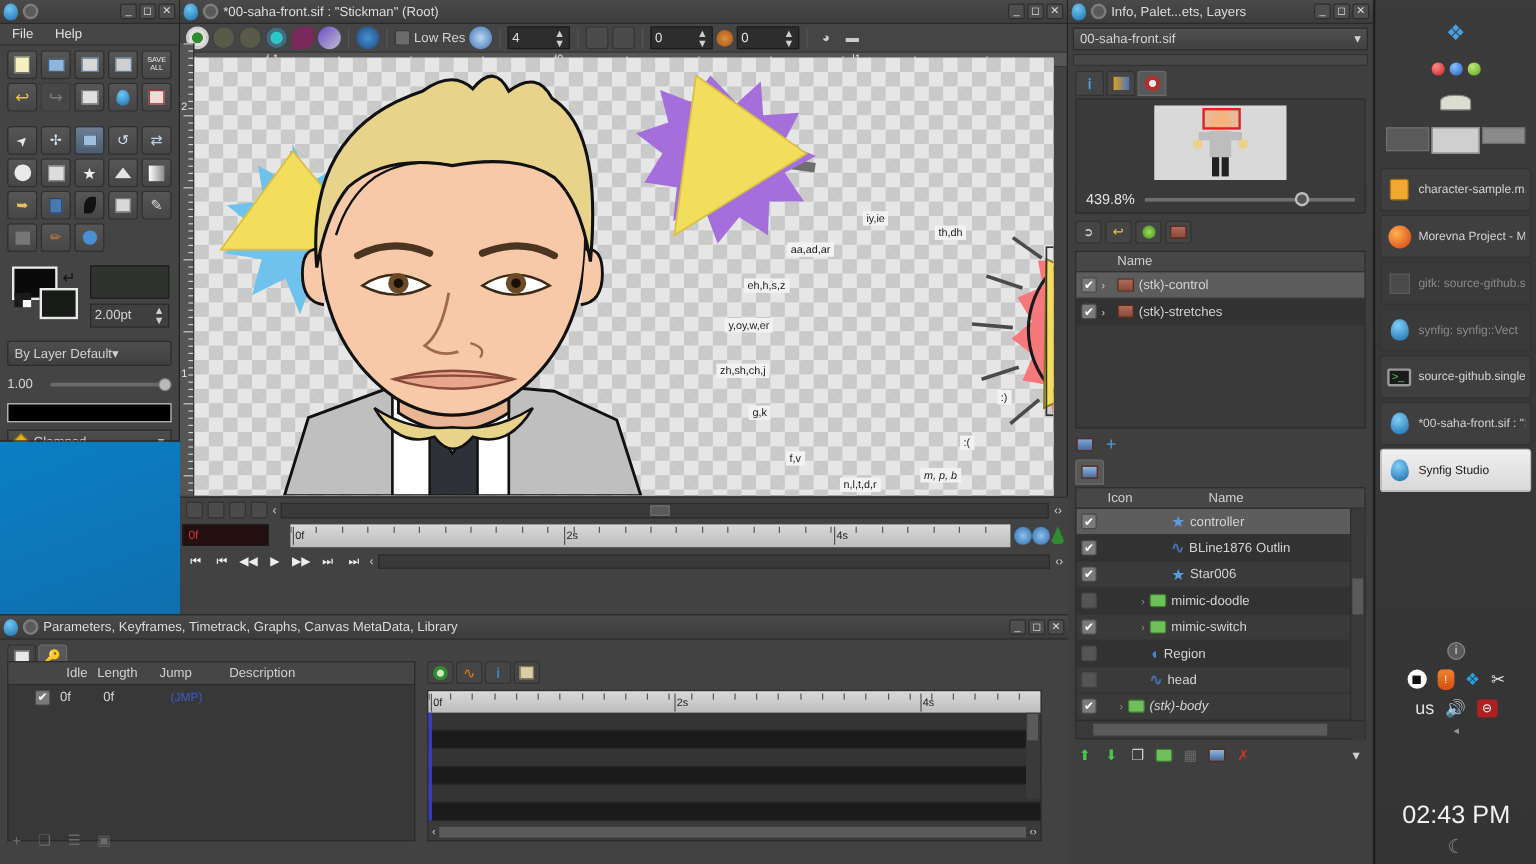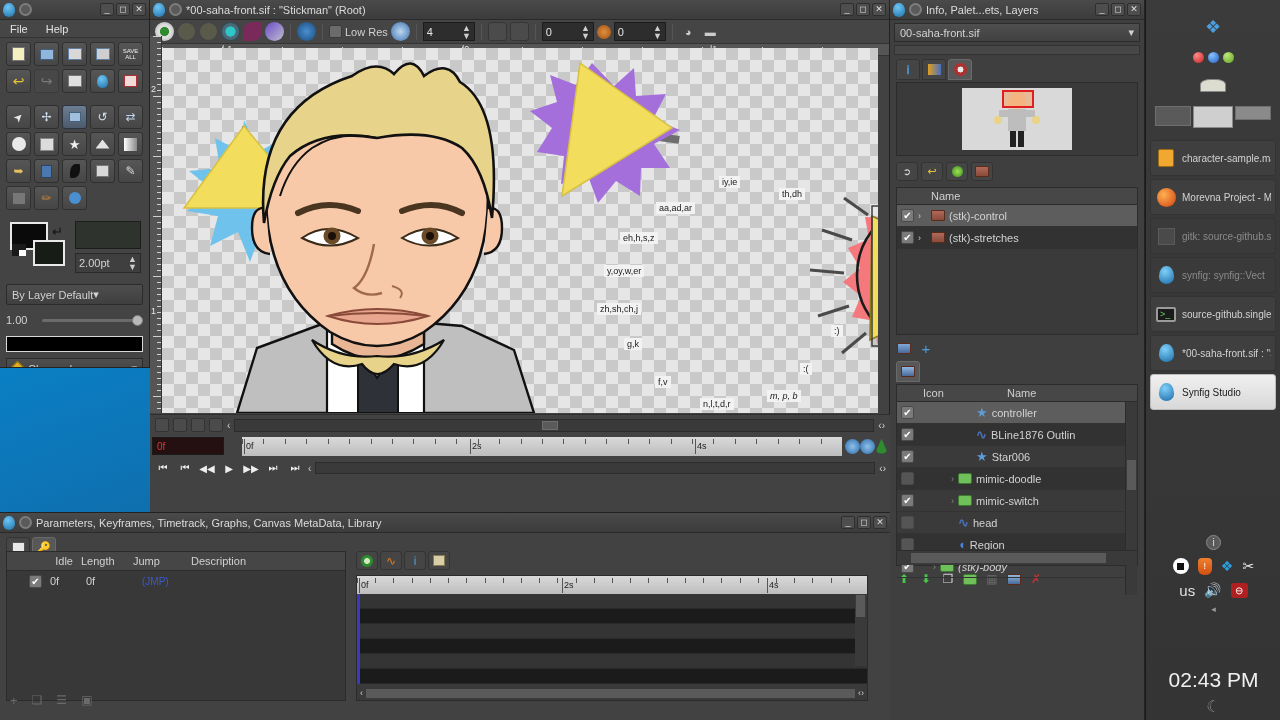--- a/index.html
+++ b/index.html
@@ -805,20 +805,26 @@
             <rect x="63" y="22" width="10" height="7" fill="#bdbdbd"></rect>
             <rect x="48" y="43" width="6" height="16" fill="#222"></rect>
             <rect x="56" y="43" width="6" height="16" fill="#222"></rect>
             <circle cx="36" cy="32" r="4" fill="#f0d070" opacity="0.8"></circle>
             <circle cx="74" cy="32" r="4" fill="#f0d070" opacity="0.8"></circle>
             <rect x="42" y="4" width="28" height="14" fill="#f4a060" opacity="0.55"></rect>
             <rect x="41" y="3" width="30" height="16" fill="none" stroke="#e02020" stroke-width="2"></rect>
           </svg>
         </div>
       </div>
+      <div class="zoomrow">
+        <span class="zoomval">439.8%</span>
+        <span class="ztrack">
+            <span class="zknob"></span>
+          </span>
+      </div>
     </div>
 
     <div class="lyrtools">
       <div class="ltbtn">
           <span style="font-size:10px">➲</span>
         </div>
       <div class="ltbtn">
           <span style="color:#e8c23a;font-size:11px">↩</span>
         </div>
       <div class="ltbtn">
@@ -855,21 +861,21 @@
         </span>
       <span class="fbtn" style="color:#4a9fe0;font-size:15px">+</span>
     </div>
 
     <div class="tabstrip" style="padding-top:2px">
       <div class="tabbtn active">
           <span class="layersicon" style="background:linear-gradient(#8fb8e0,#4a6a9a)"></span>
         </div>
     </div>
 
-    <div class="panelbox" style="height:182px;position:relative">
+    <div class="panelbox" style="height:210px;position:relative">
       <div class="listhdr">
         <span style="padding-left:26px;width:110px">Icon</span>
         <span>Name</span>
       </div>
       <div id="layers-list" style="height:193px;overflow:hidden">
           <div class="lrow sel" style="height: 22px;">
             <span class="cbx">✔</span>
             <span style="display: inline-block; width: 54px; color: rgb(138, 138, 138); font-size: 9px; text-align: right;"></span>
             <span class="staricon"></span>
             <span style="white-space: nowrap;">controller</span>
@@ -891,31 +897,31 @@
             <span style="display: inline-block; width: 36px; color: rgb(138, 138, 138); font-size: 9px; text-align: right;">›</span>
             <span class="folder"></span>
             <span style="white-space: nowrap;">mimic-doodle</span>
           </div>
           <div class="lrow" style="height: 22px;">
             <span class="cbx">✔</span>
             <span style="display: inline-block; width: 36px; color: rgb(138, 138, 138); font-size: 9px; text-align: right;">›</span>
             <span class="folder"></span>
             <span style="white-space: nowrap;">mimic-switch</span>
           </div>
+          <div class="lrow alt" style="height: 22px;">
+            <span class="cbx off"></span>
+            <span style="display: inline-block; width: 36px; color: rgb(138, 138, 138); font-size: 9px; text-align: right;"></span>
+            <span class="regionicon"></span>
+            <span style="white-space: nowrap;">Region</span>
+          </div>
           <div class="lrow" style="height: 22px;">
             <span class="cbx off"></span>
             <span style="display: inline-block; width: 36px; color: rgb(138, 138, 138); font-size: 9px; text-align: right;"></span>
             <span class="blineicon"></span>
             <span style="white-space: nowrap;">head</span>
-          </div>
-          <div class="lrow alt" style="height: 22px;">
-            <span class="cbx off"></span>
-            <span style="display: inline-block; width: 36px; color: rgb(138, 138, 138); font-size: 9px; text-align: right;"></span>
-            <span class="regionicon"></span>
-            <span style="white-space: nowrap;">Region</span>
           </div>
           <div class="lrow" style="height: 22px;">
             <span class="cbx">✔</span>
             <span style="display: inline-block; width: 18px; color: rgb(138, 138, 138); font-size: 9px; text-align: right;">›</span>
             <span class="folder"></span>
             <span style="white-space: nowrap; font-style: italic;">(stk)-body</span>
           </div>
         </div>
       <div style="position:absolute;right:0;top:17px;width:12px;height:193px;background:#3a3a3a;border-left:1px solid #2c2c2c">
         <div style="position:absolute;left:1px;top:58px;width:9px;height:30px;background:#5a5a5a"></div>

